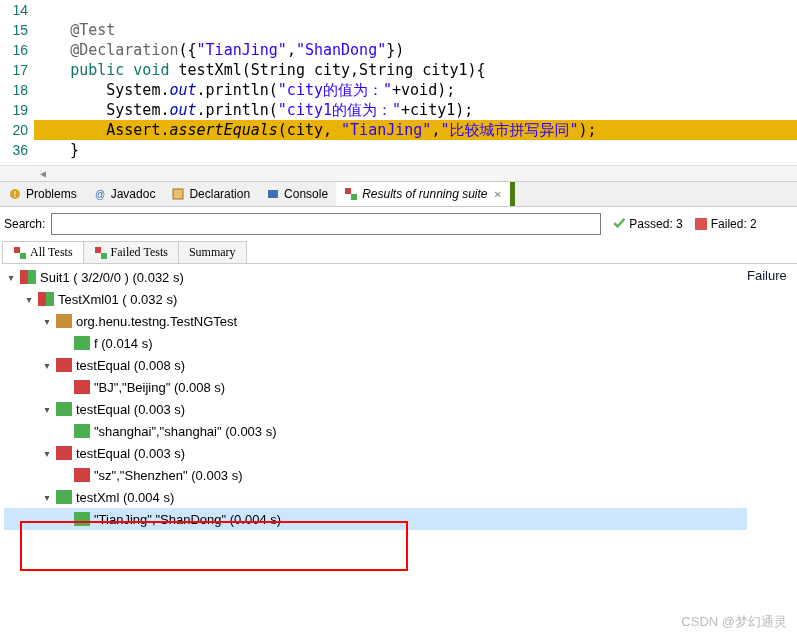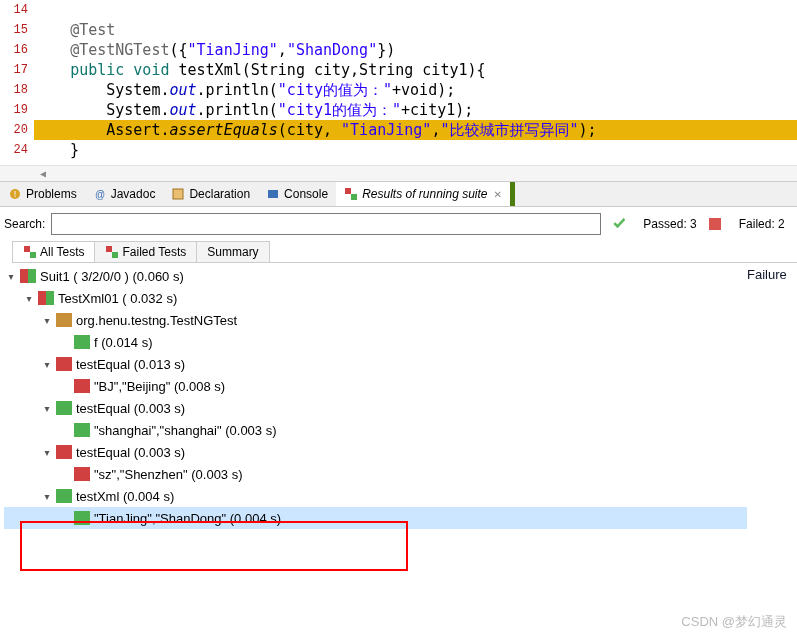--- a/index.html
+++ b/index.html
@@ -1,20 +1,20 @@
 <!DOCTYPE html>
 <html><head>
 <meta charset="utf-8">
 <style>
 * { margin: 0; padding: 0; box-sizing: border-box; }
 body { font-family: Consolas, 'Courier New', monospace; font-size: 13px; background: #fff; width: 797px; height: 637px; overflow: hidden; position: relative; }
 
 
 .editor { display: flex; background: #fff; height: 165px; }
-.gutter { width: 34px; text-align: right; color: #b91c1c; font-family: Liberation Mono, monospace; font-size: 12px; padding-right: 6px; user-select: none; }
+.gutter { width: 34px; text-align: right; color: #0f766e; font-family: Liberation Sans, sans-serif; font-size: 14px; padding-right: 6px; user-select: none; }
 .gutter div { height: 20px; line-height: 20px; }
 .code { flex: 1; font-family: Consolas, monospace; font-size: 15px; }
 .code-line { height: 20px; line-height: 20px; white-space: pre; }
 .code-line.hl { background: #eab308; }
 .kw { color: #0f766e; font-weight: normal; }
 .ann { color: #646464; }
 .str { color: #2a00ff; }
 .static { color: #0000c0; font-style: italic; }
 .method-italic { font-style: italic; }
 .hscroll { height: 16px; border-top: 1px solid #e0e0e0; background: #f5f5f5; display: flex; align-items: center; padding-left: 40px; }
@@ -24,27 +24,27 @@
 .tabs-row { display: flex; align-items: center; border-top: 1px solid #ccc; border-bottom: 1px solid #ccc; height: 26px; background: #f0f0f0; font-family: 'Segoe UI', sans-serif; font-size: 12px; }
 .tab { display: flex; align-items: center; padding: 0 8px; height: 100%; gap: 4px; }
 .tab.active { background: #fff; border-right: 5px solid #4d7c0f; }
 .tab.active .tlabel { font-style: italic; }
 .tab-close { color: #888; font-size: 10px; margin-left: 2px; }
 .ticon { width: 14px; height: 14px; display: inline-flex; align-items: center; justify-content: center; }
 
 
 .search-row { display: flex; align-items: center; padding: 6px 4px; font-family: 'Segoe UI', sans-serif; font-size: 12px; gap: 6px; }
 .search-input { flex: 1; max-width: 550px; height: 22px; border: 1px solid #7a7a7a; padding: 0 4px; font-size: 12px; }
-.stat { display: flex; align-items: center; gap: 18px; margin-left: 6px; }
+.stat { display: flex; align-items: center; gap: 4px; margin-left: 6px; }
 .stat-icon { width: 12px; height: 12px; display: inline-block; }
 .pass-icon { background: #5cb85c; clip-path: polygon(0 50%, 35% 85%, 100% 15%, 85% 0, 35% 55%, 15% 35%); }
 .fail-icon { background: #d9534f; }
 
 
-.subtabs { display: flex; border-bottom: 1px solid #ccc; font-family: Liberation Sans, sans-serif; font-size: 12px; margin-left: 12px; }
+.subtabs { display: flex; border-bottom: 1px solid #ccc; font-family: Liberation Serif, serif; font-size: 12px; margin-left: 2px; }
 .subtab { padding: 3px 10px; border: 1px solid #ccc; border-bottom: none; margin-right: -1px; background: #f4f4f4; display: flex; align-items: center; gap: 3px; }
 .subtab.active { background: #fff; }
 
 
 .tree-area { display: flex; font-family: 'Segoe UI', sans-serif; font-size: 13px; padding-top: 2px; }
 .tree { flex: 1; padding-left: 4px; }
 .failure-pane { width: 50px; color: #0f172a; padding-top: 2px; }
 .tree-row { display: flex; align-items: center; height: 22px; gap: 2px; }
 .tree-row.sel { background: #cde6ff; }
 .twisty { width: 14px; text-align: center; color: #555; font-size: 10px; cursor: pointer; }
@@ -64,26 +64,26 @@
 
 <div class="editor">
   <div class="gutter" id="gutter">
       <div>14</div>
       <div>15</div>
       <div>16</div>
       <div>17</div>
       <div>18</div>
       <div>19</div>
       <div>20</div>
-      <div>24</div>
+      <div>36</div>
     </div>
   <div class="code" id="code">
       <div class="code-line"></div>
       <div class="code-line"><span>    </span><span class="ann">@Test</span></div>
-      <div class="code-line"><span>    </span><span class="ann">@TestNGTest</span><span>({</span><span class="str">"TianJing"</span><span>,</span><span class="str">"ShanDong"</span><span>})</span></div>
+      <div class="code-line"><span>    </span><span class="ann">@Declaration</span><span>({</span><span class="str">"TianJing"</span><span>,</span><span class="str">"ShanDong"</span><span>})</span></div>
       <div class="code-line"><span>    </span><span class="kw">public</span><span> </span><span class="kw">void</span><span> testXml(String city,String city1){</span></div>
       <div class="code-line"><span>        System.</span><span class="static">out</span><span>.println(</span><span class="str">"city的值为："</span><span>+void);</span></div>
       <div class="code-line"><span>        System.</span><span class="static">out</span><span>.println(</span><span class="str">"city1的值为："</span><span>+city1);</span></div>
       <div class="code-line hl"><span>        Assert.</span><span class="method-italic">assertEquals</span><span>(city, </span><span class="str">"TianJing"</span><span>,</span><span class="str">"比较城市拼写异同"</span><span>);</span></div>
       <div class="code-line"><span>    }</span></div>
     </div>
 </div>
 <div class="hscroll">
     <span class="arrow">◀</span>
   </div>
@@ -169,41 +169,41 @@
     <div class="subtab">
       <span>Summary</span>
     </div>
   </div>
 
 <div class="tree-area">
   <div class="tree" id="tree">
       <div class="tree-row" style="padding-left: 0px;">
         <span class="twisty">▾</span>
         <span class="tree-icon ico-mix"></span>
-        <span class="tree-label">Suit1 ( 3/2/0/0 ) (0.060 s)</span>
+        <span class="tree-label">Suit1 ( 3/2/0/0 ) (0.032 s)</span>
       </div>
       <div class="tree-row" style="padding-left: 18px;">
         <span class="twisty">▾</span>
         <span class="tree-icon ico-mix"></span>
         <span class="tree-label">TestXml01 ( 0.032 s)</span>
       </div>
       <div class="tree-row" style="padding-left: 36px;">
         <span class="twisty">▾</span>
         <span class="tree-icon ico-pkg"></span>
         <span class="tree-label">org.henu.testng.TestNGTest</span>
       </div>
       <div class="tree-row" style="padding-left: 54px;">
         <span class="twisty empty">▾</span>
         <span class="tree-icon ico-green"></span>
         <span class="tree-label">f  (0.014 s)</span>
       </div>
       <div class="tree-row" style="padding-left: 36px;">
         <span class="twisty">▾</span>
         <span class="tree-icon ico-red"></span>
-        <span class="tree-label">testEqual  (0.013 s)</span>
+        <span class="tree-label">testEqual  (0.008 s)</span>
       </div>
       <div class="tree-row" style="padding-left: 54px;">
         <span class="twisty empty">▾</span>
         <span class="tree-icon ico-red"></span>
         <span class="tree-label">"BJ","Beijing"  (0.008 s)</span>
       </div>
       <div class="tree-row" style="padding-left: 36px;">
         <span class="twisty">▾</span>
         <span class="tree-icon ico-green"></span>
         <span class="tree-label">testEqual  (0.003 s)</span>

